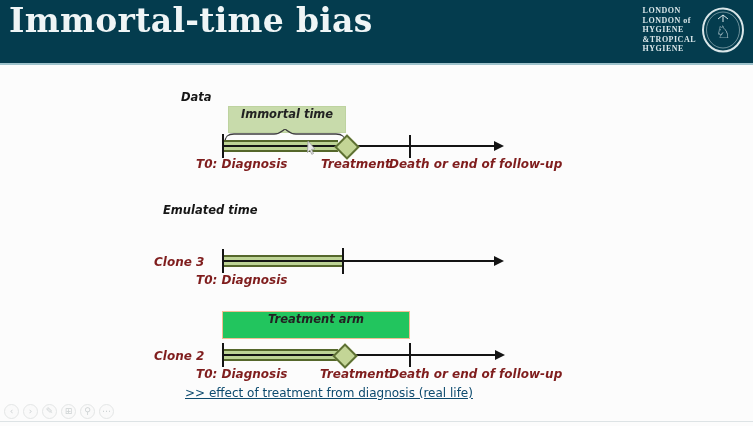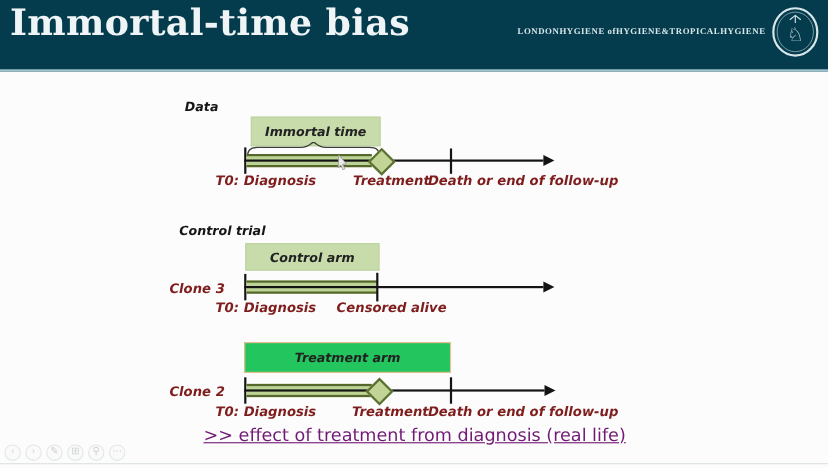--- a/index.html
+++ b/index.html
@@ -5,79 +5,79 @@
   html,body{margin:0;padding:0;background:#fff;}
   .screen{position:relative;width:753px;height:426px;background:#fcfcfc;overflow:hidden;
           font-family:"DejaVu Sans",sans-serif;}
 
   
   .hdr{position:absolute;top:0;left:0;right:0;height:63px;background:#043c4e;
        border-bottom:2px solid #9fc3cc;}
   .title{position:absolute;left:9px;top:1px;margin:0;font-family:"DejaVu Serif",serif;
          font-size:33px;font-weight:600;color:#eff5f6;letter-spacing:.3px;white-space:nowrap;}
   .logo{position:absolute;right:8px;top:6px;display:flex;align-items:center;gap:5px;}
-  .logo-text{display:flex;flex-direction:row;font-family:"Liberation Serif",serif;
+  .logo-text{display:flex;flex-direction:column;font-family:"Liberation Serif",serif;
              font-weight:bold;font-size:8px;line-height:9.5px;letter-spacing:.5px;color:#d9e6e9;
              white-space:nowrap;}
 
   
   .sec{position:absolute;font-size:11.5px;font-style:italic;font-weight:bold;color:#161616;white-space:nowrap;}
-  .band{position:absolute;display:flex;align-items:center;justify-content:center;
+  .band{position:absolute;display:flex;align-items:flex-start;justify-content:center;
         font-size:11.5px;font-style:italic;font-weight:bold;color:#222;}
   .band.green{background:#c8dbab;border:1px solid #bed3a0;}
   .band.orange{background:#22c55e;border:1px solid #f2bd92;}
   .tick{position:absolute;width:2px;background:#141414;}
   .tl{position:absolute;height:2px;background:#141414;}
   .arrow{position:absolute;width:0;height:0;border-left:10px solid #141414;
          border-top:5px solid transparent;border-bottom:5px solid transparent;}
   .bar{position:absolute;height:8px;background:#bdd395;
        border-top:2px solid #55672b;border-bottom:2px solid #55672b;}
   .diamond{position:absolute;box-sizing:border-box;width:18px;height:18px;background:#c3d596;
            border:2px solid #5d7033;transform:rotate(45deg);}
   .lbl{position:absolute;font-size:12px;font-style:italic;font-weight:bold;color:#7f1d1d;white-space:nowrap;}
   .brace{position:absolute;}
   .cursor{position:absolute;}
 
   
-  .footnote{position:absolute;left:185px;top:386px;font-size:16px;color:#701a75;
+  .footnote{position:absolute;left:185px;top:386px;font-size:12px;color:#0c4a6e;
             text-decoration:underline;white-space:nowrap;}
 
   
   .controls{position:absolute;left:4px;top:404px;display:flex;gap:4px;}
   .ctl{width:15px;height:15px;border-radius:50%;border:1px solid #e4e6e6;background:#fafafa;
        color:#cdd2d3;font-size:9px;line-height:13px;display:flex;align-items:center;
        justify-content:center;padding:0;cursor:pointer;font-family:"DejaVu Sans",sans-serif;}
 
   .bottom-edge{position:absolute;left:0;right:0;top:421px;height:1px;background:#dde3e5;}
 </style>
 </head>
 <body>
 
 <div class="screen">
 
   <div class="hdr">
     <h1 class="title">Immortal-time bias</h1>
     <div class="logo">
       <div class="logo-text">
         <span>LONDON</span>
-        <span>HYGIENE of</span>
+        <span>LONDON of</span>
         <span>HYGIENE</span>
         <span>&amp;TROPICAL</span>
         <span>HYGIENE</span>
       </div>
       <svg width="44" height="46" viewBox="0 0 44 46">
         <ellipse cx="22" cy="23" rx="20" ry="21.5" fill="none" stroke="#d9e6e9" stroke-width="2"></ellipse>
         <ellipse cx="22" cy="23" rx="16.5" ry="18" fill="none" stroke="#d9e6e9" stroke-width="0.7" opacity="0.7"></ellipse>
         <path d="M22,8 v7 M17,12 l5,-4 5,4" stroke="#d9e6e9" stroke-width="1" fill="none"></path>
         <text x="22" y="31" text-anchor="middle" font-size="17" fill="#d9e6e9">♘</text>
       </svg>
     </div>
   </div>
 
-  <div class="sec" style="left:168px;top:90px">Data</div>
+  <div class="sec" style="left:181px;top:90px">Data</div>
 
   <div class="band green" style="left:228px;top:106px;width:116px;height:25px">
     <span>Immortal time</span>
   </div>
 
   <svg class="brace" style="left:224px;top:129px" width="122" height="14" viewBox="0 0 122 14">
     <path d="M1,14 C1,7 4,5 10,5 L50,5 C56,5 58,2 61,0 C64,2 66,5 72,5 L112,5 C118,5 121,7 121,14" fill="none" stroke="#3c3c3c" stroke-width="1.3"></path>
   </svg>
 
   <div class="tick" style="left:222px;top:134px;height:24px"></div>
@@ -88,36 +88,32 @@
   <div class="tick" style="left:409px;top:135px;height:23px"></div>
 
   <svg class="cursor" style="left:306px;top:140px" width="11" height="15" viewBox="0 0 11 15">
     <path d="M2,1 L9,9 L5.5,9.3 L7.5,13.5 L5.8,14.3 L3.8,10 L1.5,12.5 Z" fill="#e9e9e9" stroke="#9a9a9a" stroke-width="0.8"></path>
   </svg>
 
   <div class="lbl" style="left:196px;top:157px">T0: Diagnosis</div>
   <div class="lbl" style="left:321px;top:157px">Treatment</div>
   <div class="lbl" style="left:389px;top:157px">Death or end of follow-up</div>
 
-  <div class="sec" style="left:163px;top:203px">Control trial</div>
+  <div class="sec" style="left:163px;top:203px">Emulated time</div>
 
-  <div class="band green" style="left:223px;top:221px;width:120px;height:23px">
-    <span>Control arm</span>
-  </div>
 
   <div class="lbl" style="left:154px;top:255px">Clone 3</div>
 
   <div class="tick" style="left:222px;top:249px;height:24px"></div>
   <div class="bar" style="left:224px;top:255px;width:119px"></div>
   <div class="tl" style="left:222px;top:260px;width:272px"></div>
   <div class="arrow" style="left:494px;top:256px"></div>
   <div class="tick" style="left:342px;top:248px;height:26px"></div>
 
   <div class="lbl" style="left:196px;top:273px">T0: Diagnosis</div>
-  <div class="lbl" style="left:306px;top:273px">Censored alive</div>
 
   <div class="band orange" style="left:222px;top:311px;width:186px;height:26px">
     <span>Treatment arm</span>
   </div>
 
   <div class="lbl" style="left:154px;top:349px">Clone 2</div>
 
   <div class="tick" style="left:222px;top:343px;height:24px"></div>
   <div class="bar" style="left:224px;top:349px;width:114px"></div>
   <div class="tl" style="left:222px;top:354px;width:273px"></div>

